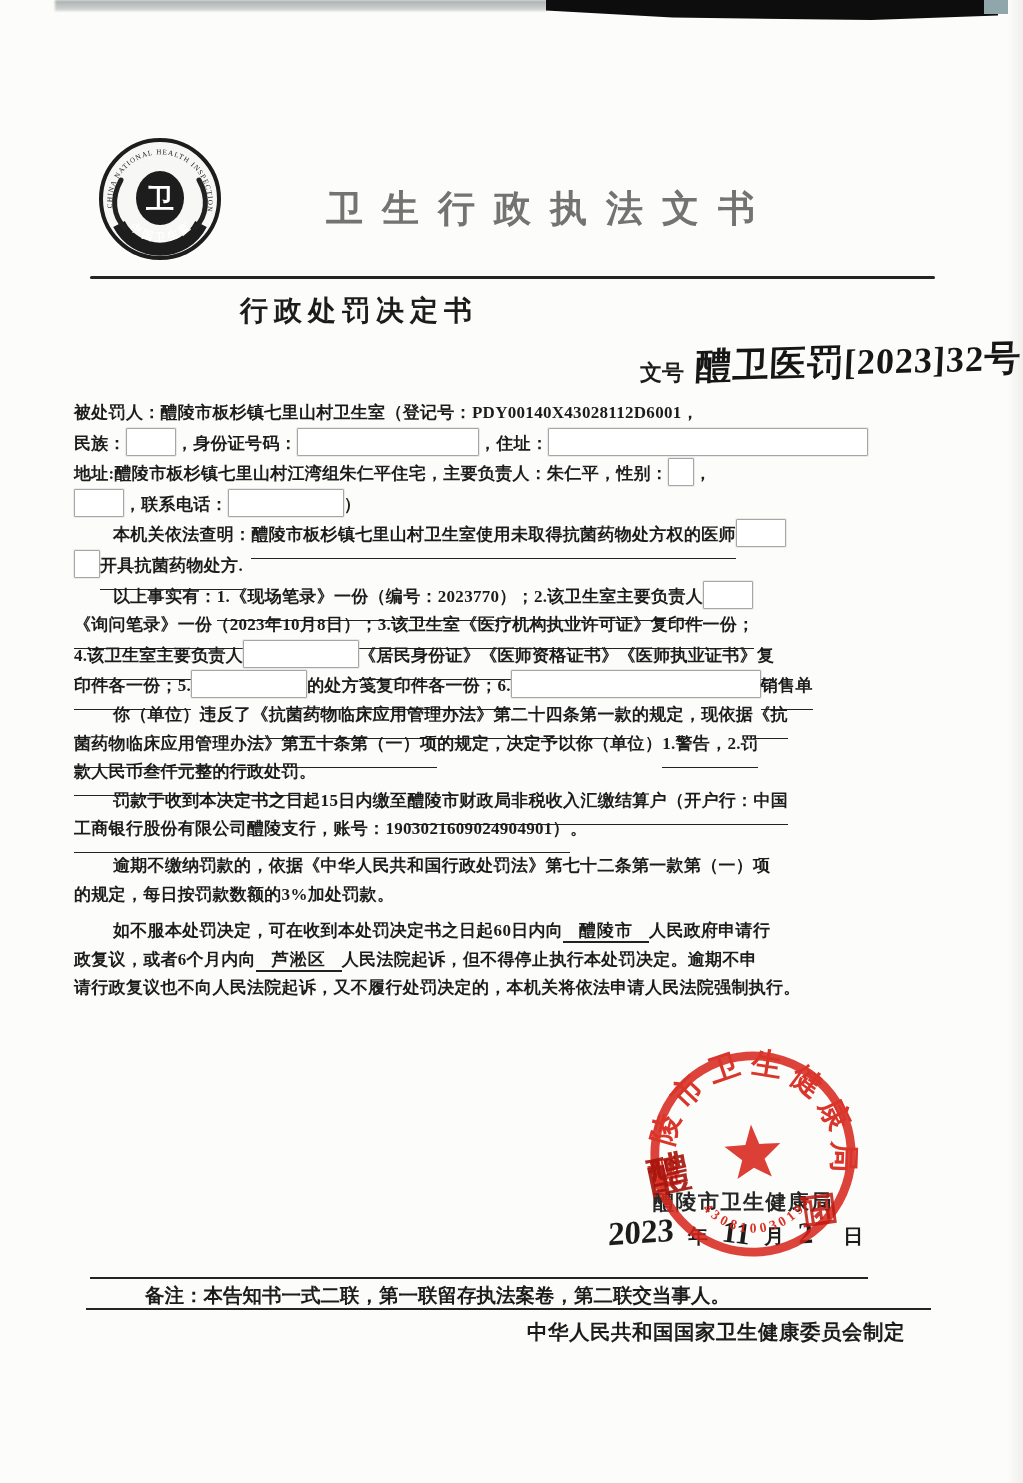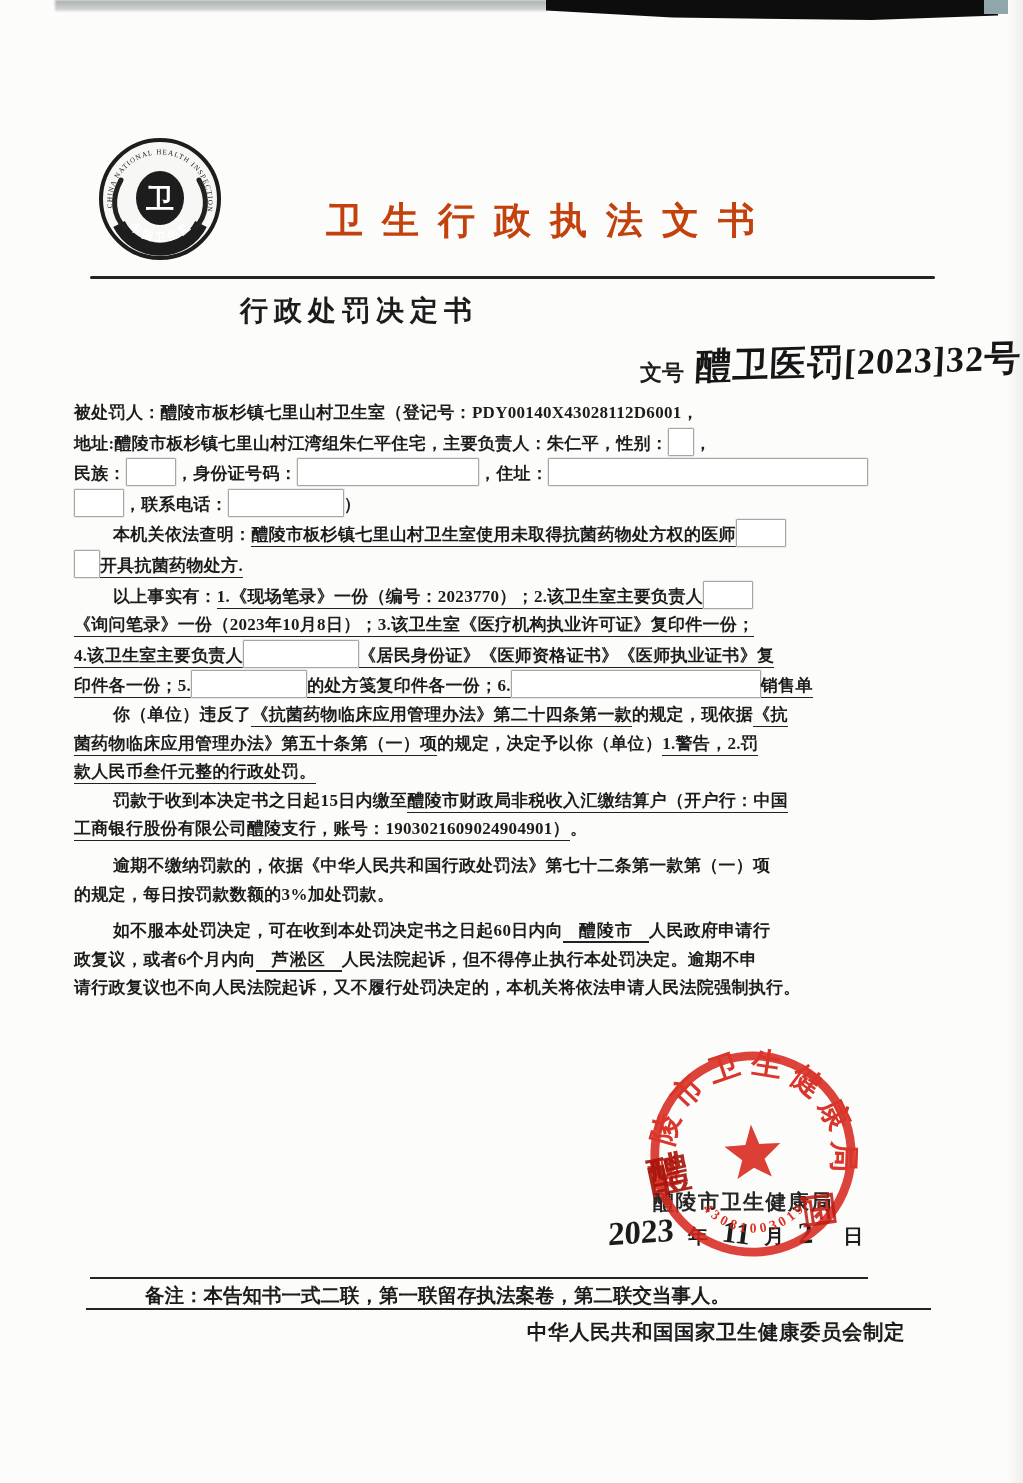--- a/index.html
+++ b/index.html
@@ -11,36 +11,36 @@
   
   .scan-gray{position:absolute;left:55px;top:0;width:492px;height:11px;
     background:linear-gradient(to bottom,#a9aeae,#d6d9d8);filter:blur(1px);}
   .scan-black{position:absolute;left:546px;top:0;width:452px;height:20px;background:#0d0d0d;
     clip-path:polygon(0 0,100% 0,100% 78%,72% 100%,28% 88%,0 52%);}
   .scan-blip{position:absolute;left:984px;top:0;width:24px;height:14px;background:#8fa7aa;filter:blur(.5px);}
   .edge-right{position:absolute;right:0;top:0;width:16px;height:100%;
     background:linear-gradient(to right,rgba(0,0,0,0),rgba(60,70,70,.07));}
   
   .logo{position:absolute;left:97px;top:136px;width:126px;height:126px;}
-  .doc-type{position:absolute;left:250px;top:196px;width:600px;text-align:center;
-    font-size:37px;font-weight:700;letter-spacing:19px;color:#c2410c;white-space:nowrap;}
+  .doc-type{position:absolute;left:250px;top:184px;width:600px;text-align:center;
+    font-size:37px;font-weight:700;letter-spacing:19px;color:#737373;white-space:nowrap;}
   .rule-head{position:absolute;left:90px;top:276px;width:845px;height:2.5px;background:#242424;border-radius:2px;}
   .doc-title{position:absolute;left:240px;top:292px;width:490px;text-align:left;
     font-size:28px;font-weight:700;letter-spacing:6px;white-space:nowrap;}
   .docno-row{position:absolute;left:640px;top:338px;white-space:nowrap;}
   .docno-label{font-size:22px;font-weight:700;vertical-align:-6px;}
   .docno-value{display:inline-block;margin-left:8px;font-size:36px;font-weight:700;
     transform:skewX(-4deg) rotate(-1.5deg);letter-spacing:1px;color:#161616;}
   
   .body-text{position:absolute;left:74px;top:399px;width:860px;
     font-size:17px;line-height:28.6px;font-weight:600;letter-spacing:.3px;}
   .line{white-space:nowrap;}
   .line.indent{padding-left:39px;}
   .para.gap{margin-top:8px;}
-  .u{border-bottom:1.7px solid #222;padding-bottom:2px;}
+  .u{border-bottom:1.7px solid #222;padding-bottom:14px;}
   .blank{border-bottom:2px solid #222;padding:0 16px 1px 16px;letter-spacing:1px;}
   .redact{display:inline-block;height:26px;background:#fff;border:1.5px solid #a6a6a6;
     border-radius:1px;vertical-align:-7px;box-shadow:0 0 0 1px rgba(200,200,200,.35);}
   .redact.xs{width:24px}.redact.s{width:48px}.redact.m{width:114px}
   .redact.l{width:180px}.redact.xl{width:248px}.redact.xxl{width:318px}
   
   .agency-name{position:absolute;left:653px;top:1188px;font-size:21px;font-weight:600;
     letter-spacing:1.5px;color:#262626;z-index:1;white-space:nowrap;}
   .date-row{position:absolute;left:608px;top:1214px;z-index:1;white-space:nowrap;}
   .date-row .printed{font-size:20px;font-weight:600;}
@@ -94,22 +94,22 @@
   <div class="doc-title">行政处罚决定书</div>
 
   <div class="docno-row">
     <span class="docno-label">文号</span>
     <span class="docno-value">醴卫医罚[2023]32号</span>
   </div>
 
   <div class="body-text">
       <div class="para">
         <div class="line"><span class="">被处罚人：醴陵市板杉镇七里山村卫生室（登记号：PDY00140X43028112D6001，</span></div>
+        <div class="line"><span class="">民族：</span><span class="redact s"></span><span class="">，身份证号码：</span><span class="redact l"></span><span class="">，住址：</span><span class="redact xxl"></span></div>
         <div class="line"><span class="">地址:醴陵市板杉镇七里山村江湾组朱仁平住宅，主要负责人：朱仁平，性别：</span><span class="redact xs"></span><span class="">，</span></div>
-        <div class="line"><span class="">民族：</span><span class="redact s"></span><span class="">，身份证号码：</span><span class="redact l"></span><span class="">，住址：</span><span class="redact xxl"></span></div>
         <div class="line"><span class="redact s"></span><span class="">，联系电话：</span><span class="redact m"></span><span class="">）</span></div>
       </div>
       <div class="para">
         <div class="line indent"><span class="">本机关依法查明：</span><span class="u">醴陵市板杉镇七里山村卫生室使用未取得抗菌药物处方权的医师</span><span class="redact s"></span></div>
         <div class="line"><span class="redact xs"></span><span class="u">开具抗菌药物处方.</span></div>
         <div class="line indent"><span class="">以上事实有：</span><span class="u">1.《现场笔录》一份（编号：2023770）；2.该卫生室主要负责人</span><span class="redact s"></span></div>
         <div class="line"><span class="u">《询问笔录》一份（2023年10月8日）；3.该卫生室《医疗机构执业许可证》复印件一份；</span></div>
         <div class="line"><span class="u">4.该卫生室主要负责人</span><span class="redact m"></span><span class="u">《居民身份证》《医师资格证书》《医师执业证书》复</span></div>
         <div class="line"><span class="u">印件各一份；5.</span><span class="redact m"></span><span class="u">的处方笺复印件各一份；6.</span><span class="redact xl"></span><span class="u">销售单</span></div>
       </div>

